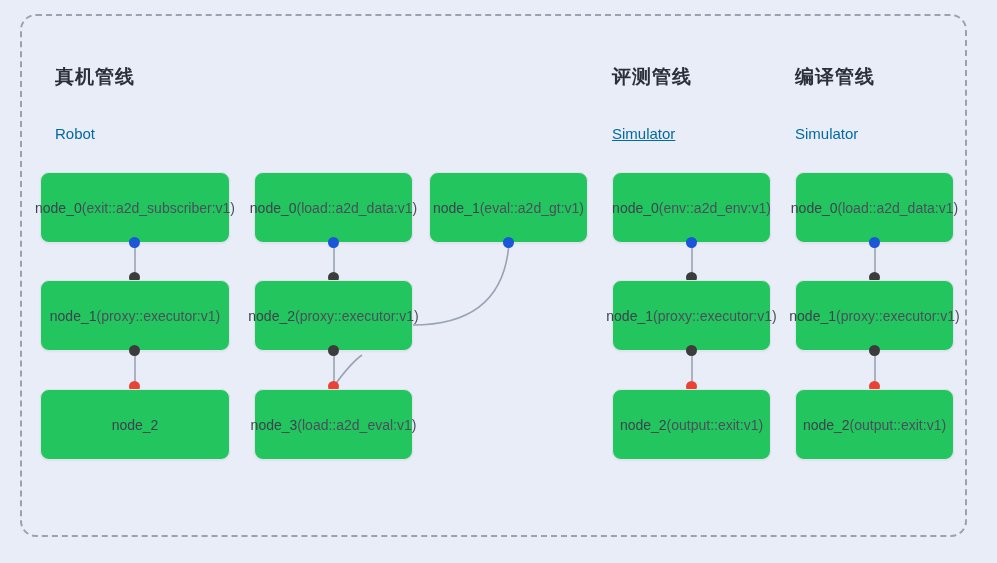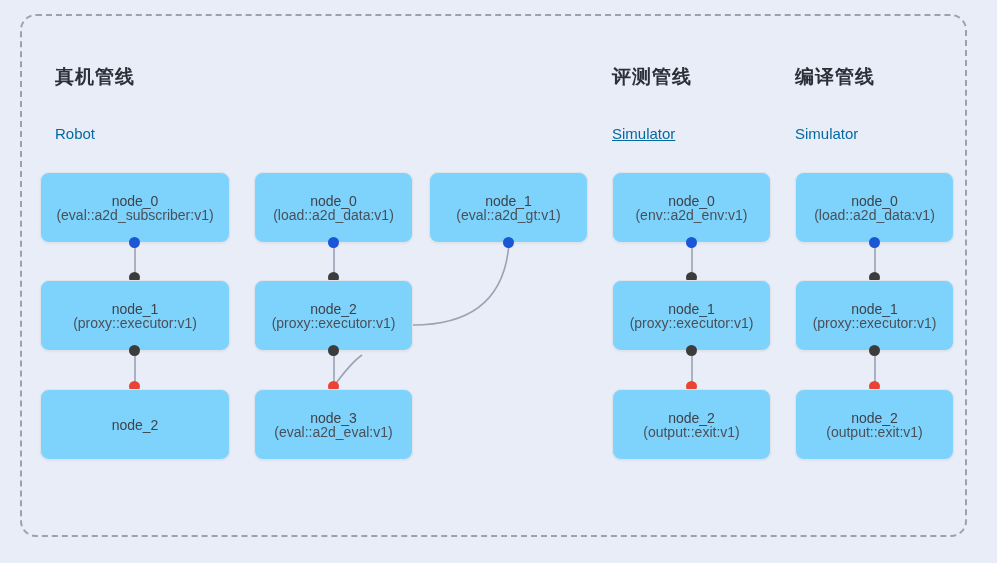--- a/index.html
+++ b/index.html
@@ -58,26 +58,26 @@
     position: absolute;
     text-align: left;
     font-size: 15px;
     color: #0369a1;
     white-space: nowrap;
   }
 
   .node {
     position: absolute;
     box-sizing: border-box;
-    background: #7dd3fc;
+    background: #22c55e;
     border: 1px solid #dfe3ea;
     border-radius: 9px;
     box-shadow: 0 1px 2px rgba(40,55,90,0.06);
     display: flex;
-    flex-direction: column;
+    flex-direction: row;
     align-items: center;
     justify-content: center;
   }
   .node .n-name {
     font-size: 14px;
     color: #3d434d;
     line-height: 1;
   }
   .node .n-type {
     font-size: 14px;
@@ -120,21 +120,21 @@
 
     <line x1="875" y1="242" x2="875" y2="278" stroke="#9aa3b4" stroke-width="1.6"></line>
     <line x1="875" y1="350" x2="875" y2="386" stroke="#9aa3b4" stroke-width="1.6"></line>
   </svg>
 
   <div class="col-title" style="left:55px; top:64px; width:160px;">真机管线</div>
   <div class="col-sub" style="left:55px; top:125px; width:160px;">Robot</div>
 
   <div class="node" style="left:40px; top:172px; width:190px; height:71px;">
     <span class="n-name">node_0</span>
-    <span class="n-type">(eval::a2d_subscriber:v1)</span>
+    <span class="n-type">(exit::a2d_subscriber:v1)</span>
   </div>
   <div class="port blue" style="left:129px; top:237px;"></div>
 
   <div class="port black" style="left:129px; top:272px;"></div>
   <div class="node" style="left:40px; top:280px; width:190px; height:71px;">
     <span class="n-name">node_1</span>
     <span class="n-type">(proxy::executor:v1)</span>
   </div>
   <div class="port black" style="left:129px; top:345px;"></div>
 
@@ -159,21 +159,21 @@
   <div class="port black" style="left:328px; top:272px;"></div>
   <div class="node" style="left:254px; top:280px; width:159px; height:71px;">
     <span class="n-name">node_2</span>
     <span class="n-type">(proxy::executor:v1)</span>
   </div>
   <div class="port black" style="left:328px; top:345px;"></div>
 
   <div class="port red" style="left:328px; top:381px;"></div>
   <div class="node" style="left:254px; top:389px; width:159px; height:71px;">
     <span class="n-name">node_3</span>
-    <span class="n-type">(eval::a2d_eval:v1)</span>
+    <span class="n-type">(load::a2d_eval:v1)</span>
   </div>
 
   <div class="col-title" style="left:612px; top:64px; width:160px;">评测管线</div>
   <div class="col-sub" style="left:612px; top:125px; width:160px;text-decoration:underline;">Simulator</div>
 
   <div class="node" style="left:612px; top:172px; width:159px; height:71px;">
     <span class="n-name">node_0</span>
     <span class="n-type">(env::a2d_env:v1)</span>
   </div>
   <div class="port blue" style="left:686px; top:237px;"></div>

